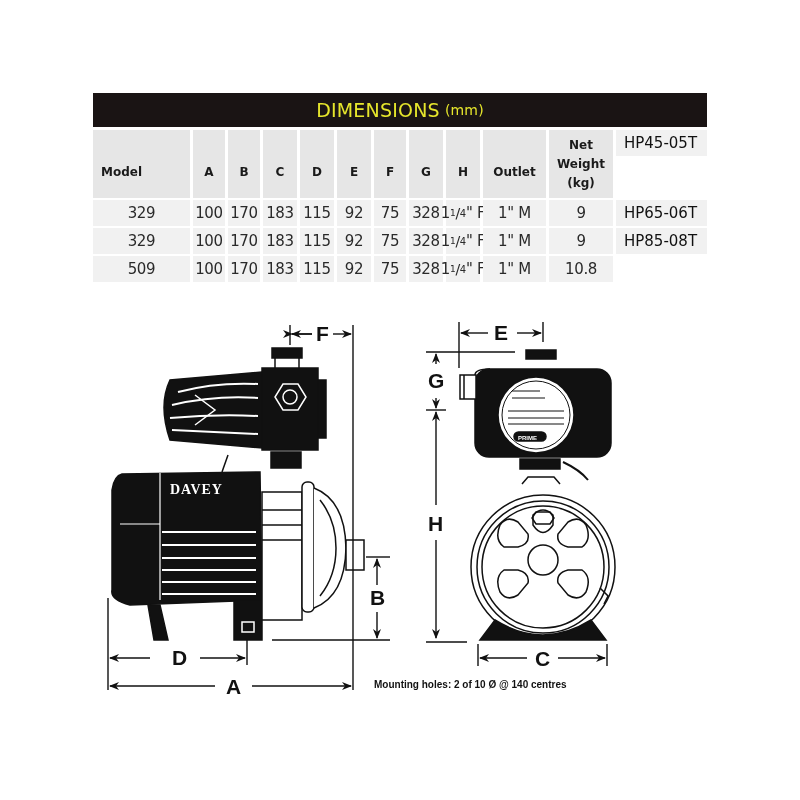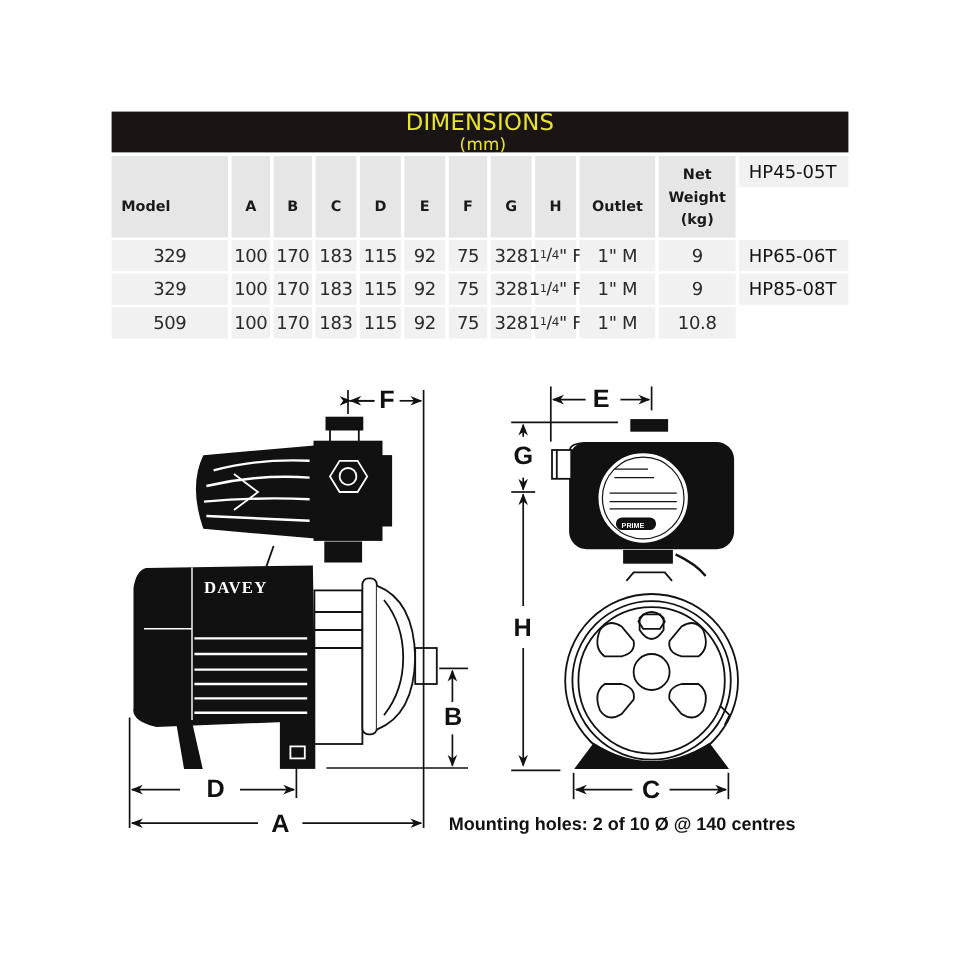--- a/index.html
+++ b/index.html
@@ -5,21 +5,21 @@
   * { margin: 0; padding: 0; box-sizing: border-box; }
   html, body { width: 800px; height: 800px; background: #ffffff; overflow: hidden; }
   body { position: relative; font-family: "DejaVu Sans", sans-serif; color: #111; }
 
   .dim-table {
     position: absolute; left: 93px; top: 93px; width: 614px;
   }
   .title-bar {
     height: 34px; background: #1a1414; color: #e6e62c;
     display: flex; align-items: center; justify-content: center;
-    font-size: 19px; letter-spacing: 0.2px; flex-direction: column;
+    font-size: 19px; letter-spacing: 0.2px;
   }
   .title-bar .unit { font-size: 14px; margin-left: 5px; }
   .grid { display: grid; margin-top: 3px;
     grid-template-columns: 97px 32px 32px 34px 34px 34px 32px 34px 34px 63px 64px 1fr;
     column-gap: 3px; row-gap: 2px;
   }
   .hcell {
     background: #e6e6e6; height: 68px;
     display: flex; align-items: center; justify-content: center;
     font-weight: bold; font-size: 12px; text-align: center; line-height: 19px;
@@ -37,21 +37,21 @@
   .dcell .frac-slash { font-size: 14px; }
   .dcell .frac-den { font-size: 10px; }
 
   .drawing { position: absolute; left: 0; top: 0; width: 800px; height: 800px; pointer-events: none; }
   .dim-label {
     position: absolute; font-weight: bold; font-size: 21px; color: #111;
     font-family: "Liberation Sans", sans-serif;
   }
   .note {
     position: absolute; left: 374px; top: 679px;
-    font-family: "Liberation Sans", sans-serif; font-weight: bold; font-size: 15px; color: #111;
+    font-family: "Liberation Sans", sans-serif; font-weight: bold; font-size: 10px; color: #111;
   }
 </style>
 </head>
 <body>
 
 <div class="dim-table">
   <div class="title-bar">
     <span>DIMENSIONS</span>
     <span class="unit">(mm)</span>
   </div>

